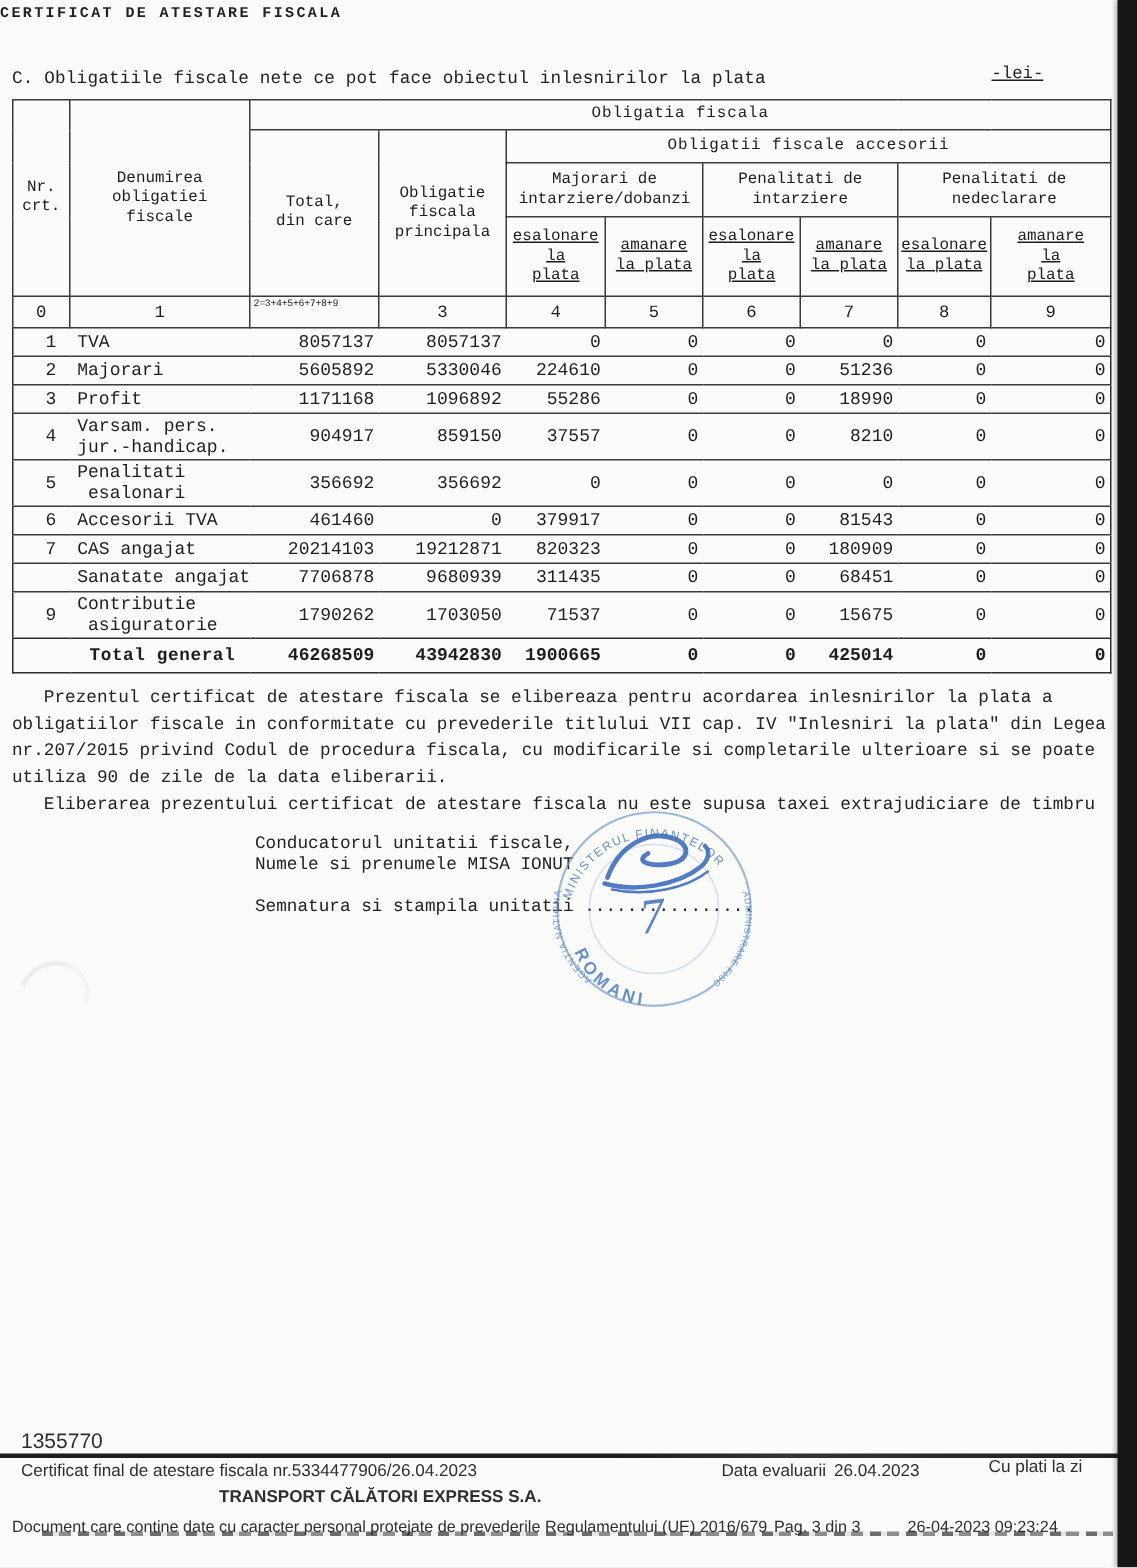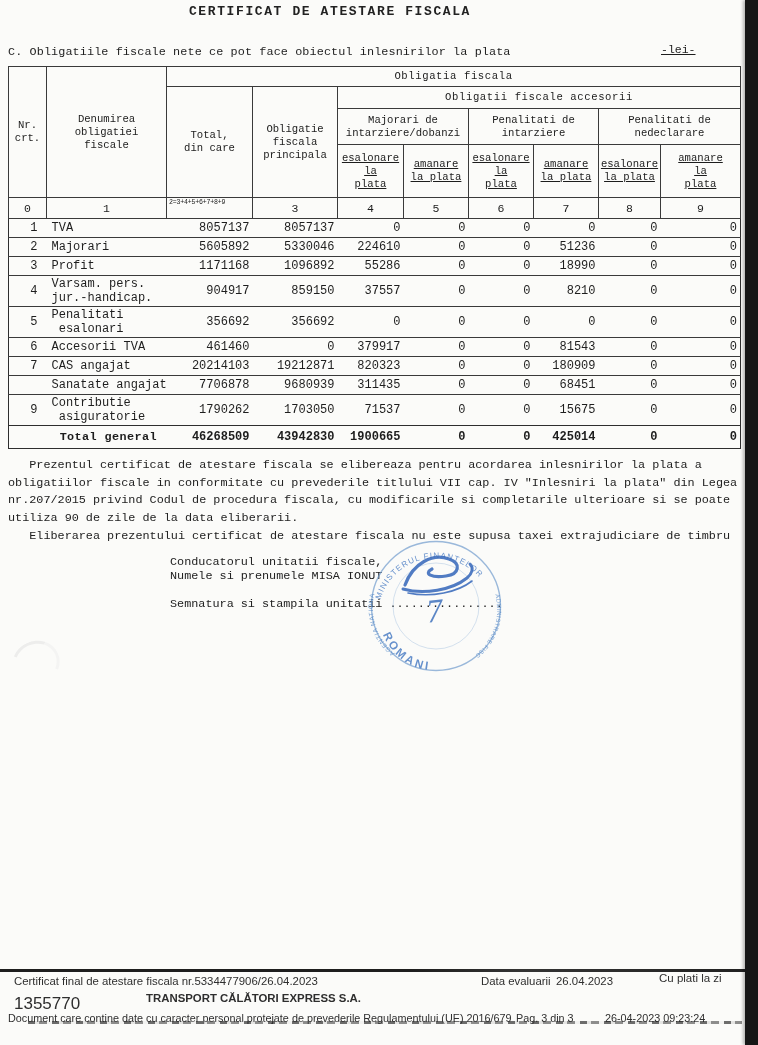--- a/index.html
+++ b/index.html
@@ -3,22 +3,22 @@
 <meta charset="utf-8">
 <style>
   html,body{margin:0;padding:0;background:#e8e8e6;}
   .page{
     position:relative;width:758px;height:1045px;margin:0 auto;
     background:#fbfbf9;overflow:hidden;
     font-family:"Liberation Mono","DejaVu Sans Mono",monospace;
     color:#1d1d1d;
   }
   .doc-title{
-    position:absolute;top:4px;left:0;width:660px;text-align:center;
-    font-weight:bold;font-size:13px;letter-spacing:1.6px;color:#222;
+    position:absolute;top:4px;left:0;width:660px;
+    font-weight:bold;font-size:10px;letter-spacing:1.6px;color:#222;
   }
   .section-heading{
     position:absolute;top:45px;left:8px;font-size:11.8px;letter-spacing:.1px;color:#1f1f1f;white-space:pre;
   }
   .lei-note{position:absolute;top:43px;left:661px;font-size:11.5px;text-decoration:underline;}
 
   
   table.fiscal{
     position:absolute;top:66px;left:8px;width:732px;
     border-collapse:collapse;table-layout:fixed;
@@ -72,21 +72,21 @@
     background:repeating-linear-gradient(90deg,rgba(40,40,40,.9) 0 7px,rgba(130,130,130,.25) 7px 11px,rgba(55,55,55,.75) 11px 19px,rgba(190,190,190,.2) 19px 24px);}
   .right-strip{position:absolute;top:0;left:745px;width:13px;height:1045px;background:#161616;
     box-shadow:-2px 0 3px rgba(0,0,0,.28);}
 
   
   .footer span{position:absolute;font-family:"Liberation Sans","DejaVu Sans",sans-serif;color:#2e2e2e;}
   .f-cert{top:975px;left:14px;font-size:11.4px;}
   .f-evlabel{top:975px;left:481px;font-size:11.4px;}
   .f-evdate{top:975px;left:556px;font-size:11.4px;}
   .f-cuplati{top:972px;left:659px;font-size:11.5px;}
-  .f-regnum{top:994px;left:14px;font-size:17px;}
+  .f-regnum{top:952px;left:14px;font-size:14px;}
   .f-company{top:992px;left:146px;font-size:11.4px;font-weight:bold;}
   .f-gdpr{top:1012px;left:8px;font-size:10.8px;}
   .f-page{top:1012px;left:516px;font-size:10.8px;}
   .f-time{top:1012px;left:605px;font-size:10.8px;}
 </style>
 </head>
 <body>
 
 <div class="page">
 

